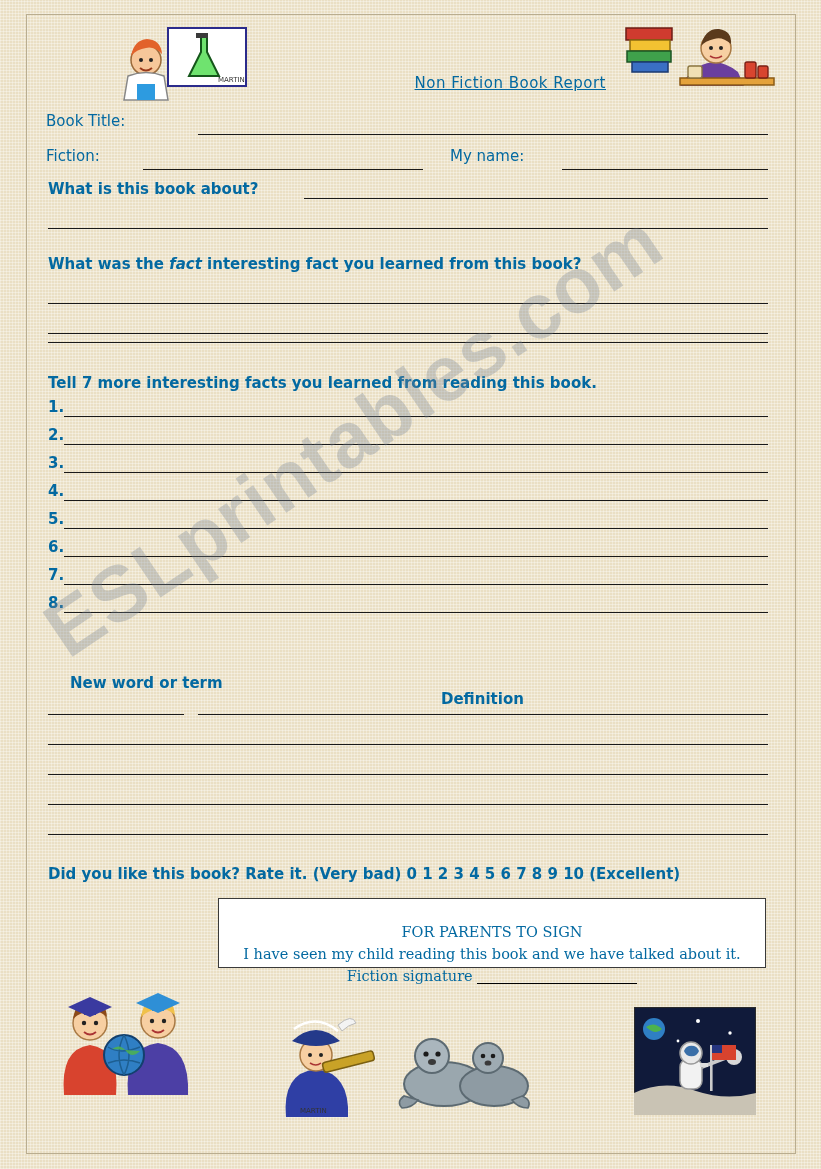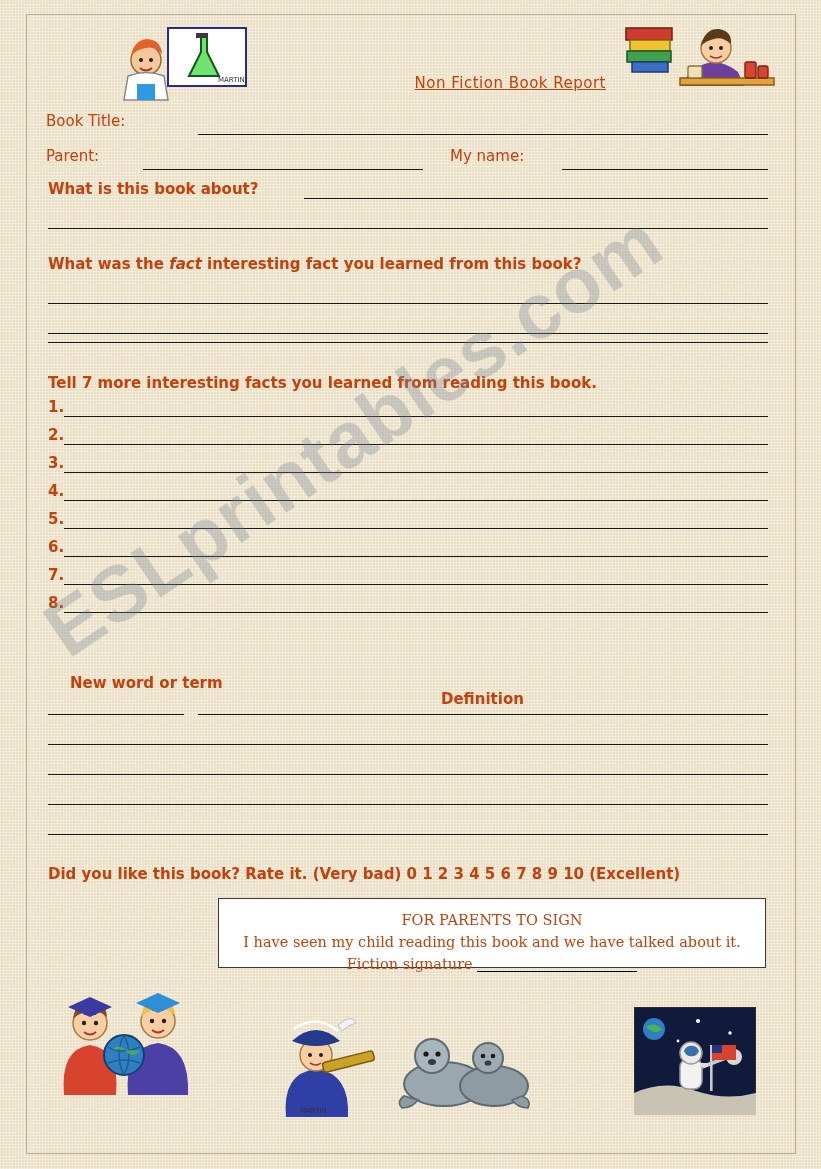--- a/index.html
+++ b/index.html
@@ -31,21 +31,21 @@
     height: 1140px;
     border: 1px solid #b9ad90;
     box-sizing: border-box;
   }
   .content {
     position: absolute;
     left: 46px;
     top: 22px;
     width: 730px;
     height: 1124px;
-    color: #c2410c;
+    color: #0369a1;
   }
   .watermark {
     position: absolute;
     left: 0;
     top: 0;
     width: 821px;
     height: 1169px;
     pointer-events: none;
     z-index: 40;
     overflow: hidden;
@@ -120,21 +120,21 @@
     top: 898px;
     width: 548px;
     height: 72px;
     background: #ffffff;
     border: 1.4px solid #3a3a3a;
     box-sizing: border-box;
     text-align: center;
     font-family: "DejaVu Serif", serif;
     font-size: 14.5px;
     line-height: 22px;
-    padding-top: 10px;
+    padding-top: 22px;
     z-index: 6;
   }
   .parent-box .sig-line {
     display: inline-block;
     border-bottom: 1.2px solid #000;
     width: 160px;
     height: 15px;
     vertical-align: -3px;
   }
   i.ital { font-style: italic; }
@@ -187,21 +187,21 @@
       <rect x="134" y="44" width="10" height="12" rx="2" fill="#d8452f" stroke="#7b2014" stroke-width="1.4"></rect>
       <rect x="64" y="44" width="14" height="12" rx="2" fill="#f0e0b4" stroke="#8a7540" stroke-width="1.4"></rect>
     </svg>
   </div>
 
   <div class="title">Non Fiction Book Report</div>
 
   <div class="row lbl-big" style="left:0px; top:90px;">Book Title:</div>
   <div class="rule" style="left:152px; top:112px; width:570px;"></div>
 
-  <div class="row lbl-big" style="left:0px; top:125px;">Parent:</div>
+  <div class="row lbl-big" style="left:0px; top:125px;">Fiction:</div>
   <div class="rule" style="left:97px; top:147px; width:280px;"></div>
   <div class="row lbl-big" style="left:404px; top:125px;">My name:</div>
   <div class="rule" style="left:516px; top:147px; width:206px;"></div>
 
   <div class="row lbl-med" style="left:2px; top:158px;">What is this book about?</div>
   <div class="rule-thin" style="left:258px; top:176px; width:464px;"></div>
   <div class="rule-thin" style="left:2px; top:206px; width:720px;"></div>
 
   <div class="row lbl-med" style="left:2px; top:233px;">
     <span>What was the</span>

